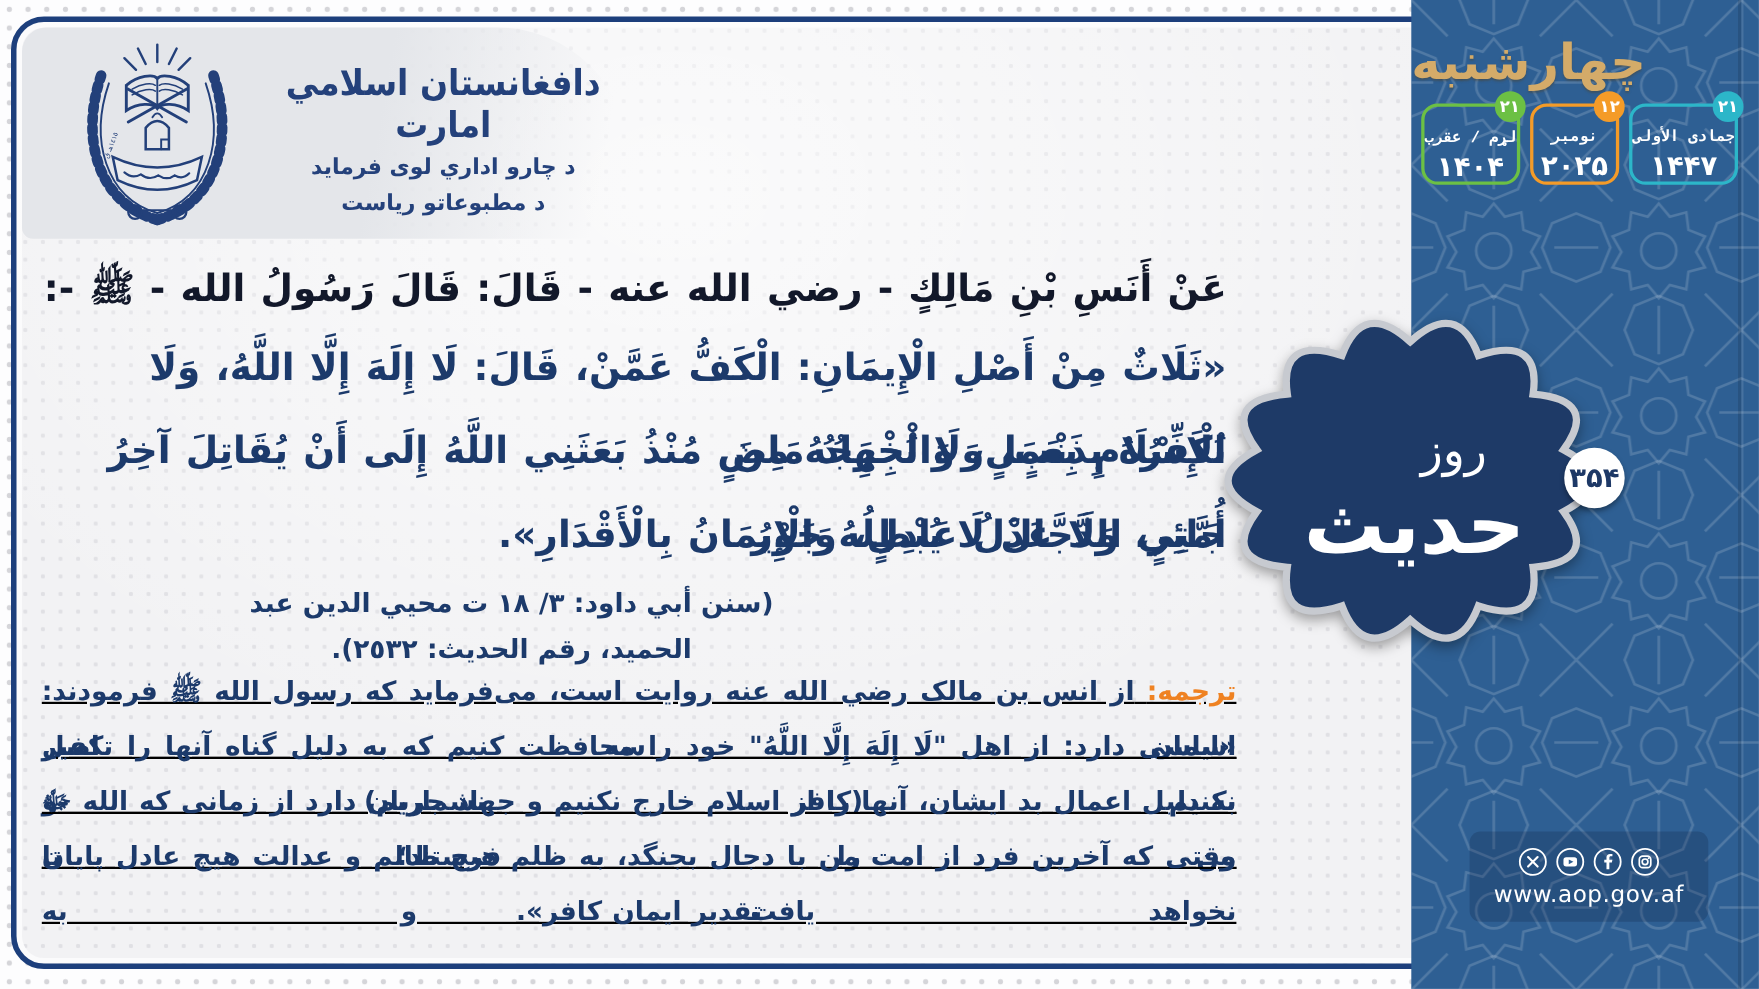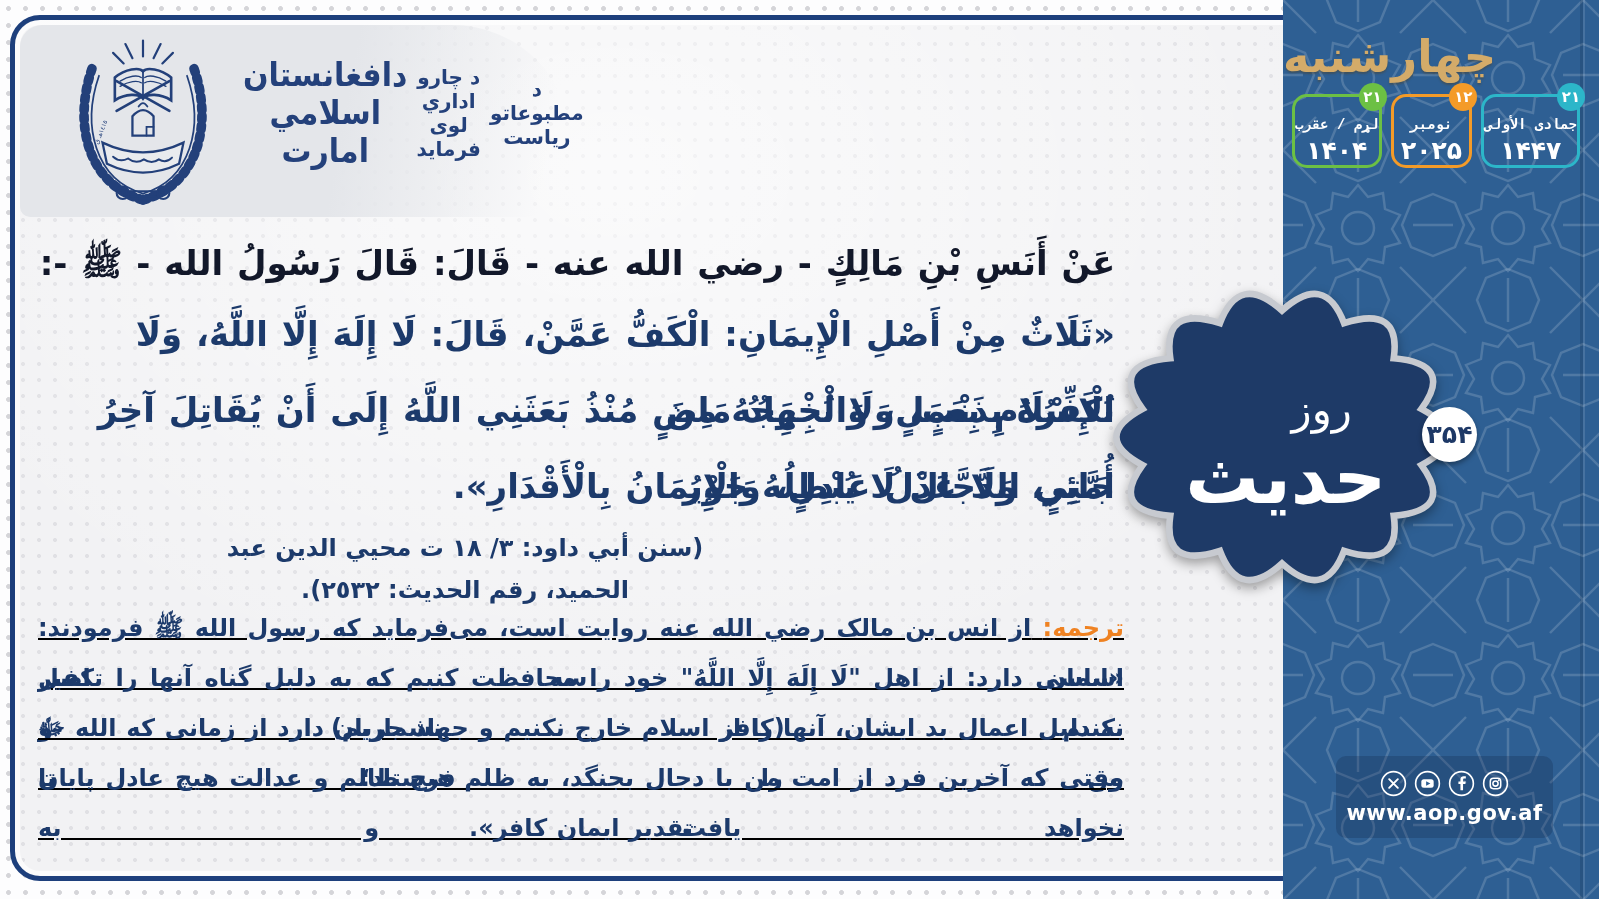--- a/index.html
+++ b/index.html
@@ -25,21 +25,21 @@
   }
   
   .org-header {
     position:absolute; left:20px; top:25px; width:552px; height:192px;
     border-radius:22px 120px 48px 10px;
     background: linear-gradient(100deg, #e4e6ea 58%, rgba(228,230,234,0) 94%);
   }
   .emblem { position:absolute; left:55px; top:30px; width:176px; height:176px; }
   .org-text {
     position:absolute; left:243px; top:60px; width:320px;
-    display:flex; align-items:center; gap:9px;
+    display:flex; flex-direction:column; align-items:center; gap:9px;
     color:#24417b; text-align:center;
   }
   .org-calligraphy { font-size:30px; font-weight:bold; transform:scaleY(1.08); }
   .org-line { font-size:20px; font-weight:bold; }
   
   .isnad {
     position:absolute; left:35px; top:231px; width:1085px; height:64px;
     line-height:64px; text-align:center; direction:rtl;
     font-size:34px; font-weight:bold; color:#12182a; word-spacing:2px;
   }
@@ -107,21 +107,21 @@
     box-shadow:0 3px 5px rgba(0,0,0,.35);
   }
   
   .social-bar {
     position:absolute; left:1336px; top:756px; width:217px; height:82px;
     background:rgba(8,22,48,.20); border-radius:10px;
     display:flex; flex-direction:column; align-items:center; justify-content:center; gap:4px;
   }
   .icon-row { display:flex; gap:7px; }
   .icon-row svg { display:block; }
-  .site-url { color:#fff; font-size:21px; font-weight:bold; letter-spacing:.5px; }
+  .site-url { color:#fff; font-size:21px; font-weight:normal; letter-spacing:.5px; }
 </style>
 </head>
 <body>
 
 <div class="page">
 
   <div class="card"></div>
 
   <div class="org-header"></div>
 

